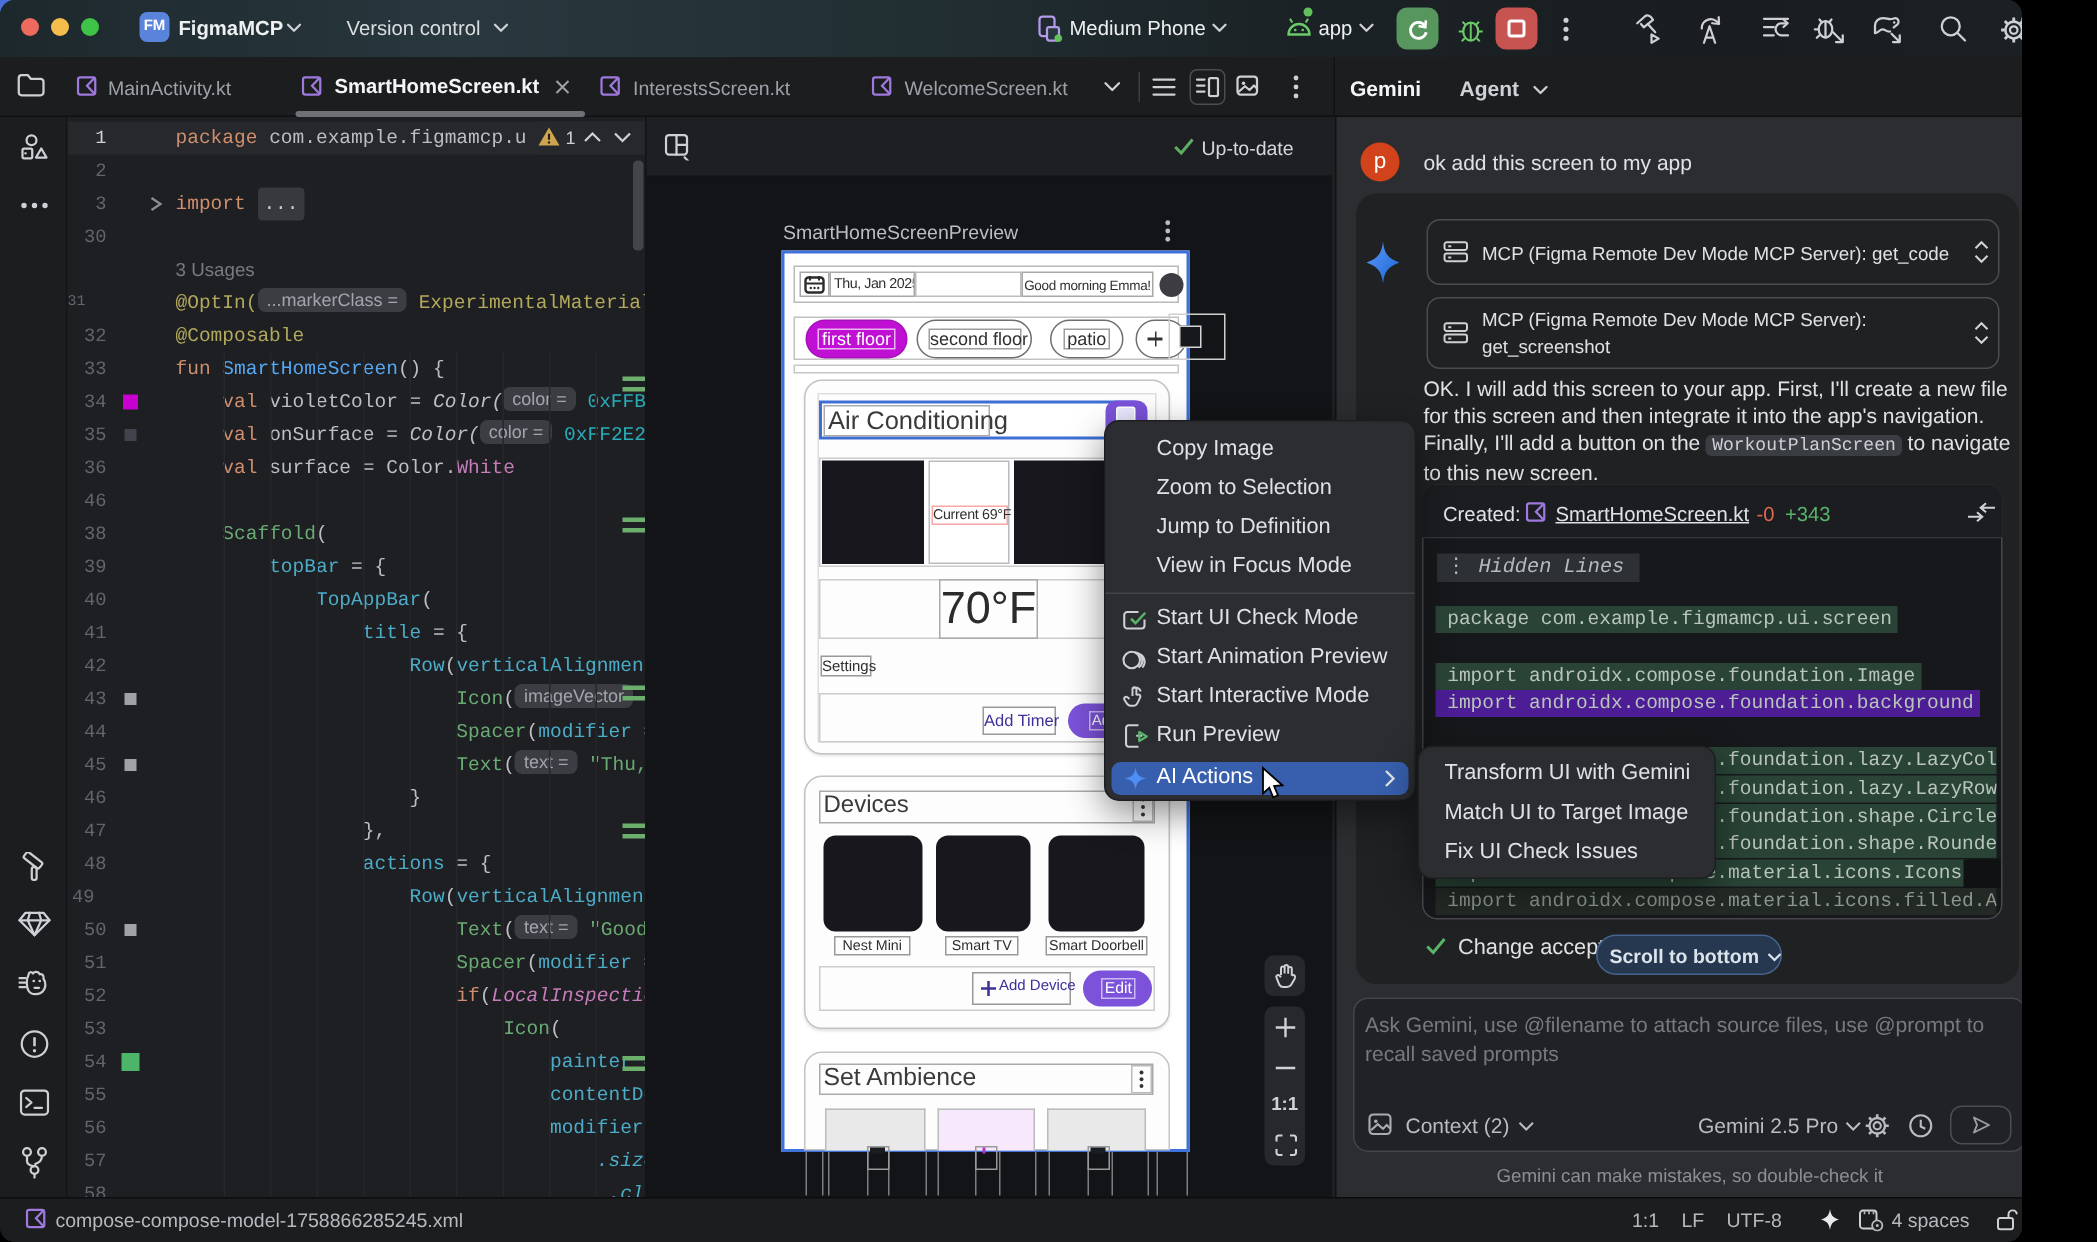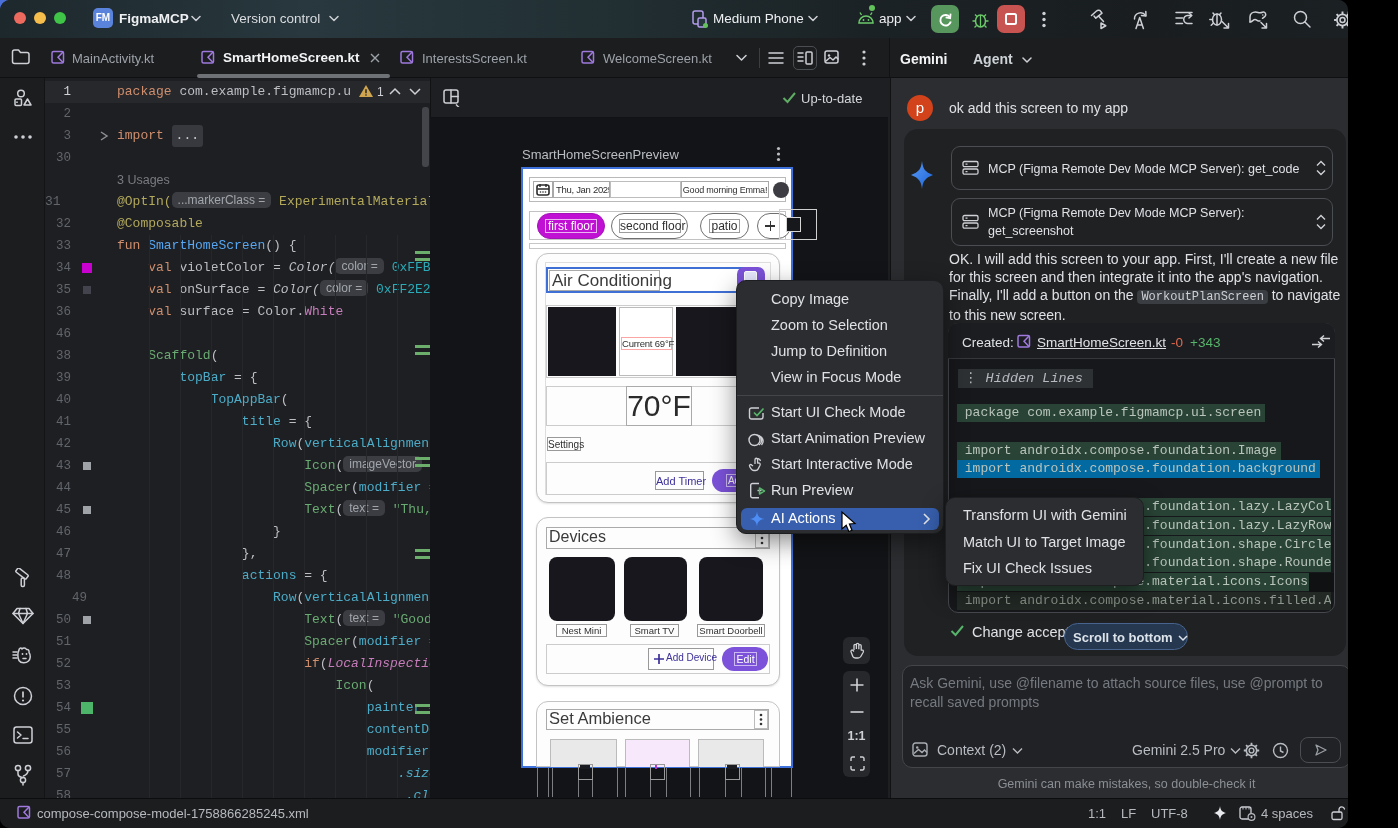--- a/index.html
+++ b/index.html
@@ -298,21 +298,21 @@
 
   <div id="editor" class="abs" style="left:45px;top:78px;width:385px;height:720px;background:#1e1f22;overflow:hidden;">
   <div class="abs" style="left:0;top:3px;width:385px;height:22px;background:#26282c;"></div>
   <div class="abs mono" style="left:0;top:3px;width:26px;height:22px;line-height:22px;font-size:12.5px;color:#d0d2d6;text-align:right;">1</div>
   <div class="abs mono" style="left:72px;top:3px;height:22px;line-height:22px;font-size:13px;white-space:pre;width:233px;overflow:hidden;"><span style="color:#cf8e6d;">package&nbsp;</span><span style="color:#bcbec4;">com.example.figmamcp.ui.screen</span></div>
   <div class="abs mono" style="left:0;top:25px;width:26px;height:22px;line-height:22px;font-size:12.5px;color:#61656c;text-align:right;">2</div>
   <div class="abs mono" style="left:0;top:47px;width:26px;height:22px;line-height:22px;font-size:12.5px;color:#61656c;text-align:right;">3</div>
   <div class="abs mono" style="left:72px;top:47px;height:22px;line-height:22px;font-size:13px;white-space:pre;"><span style="color:#cf8e6d;">import&nbsp;</span><span style="display:inline-block;background:#37393e;color:#c8cbd0;border-radius:3px;padding:0 4px;">...</span></div>
   <div class="abs mono" style="left:0;top:69px;width:26px;height:22px;line-height:22px;font-size:12.5px;color:#61656c;text-align:right;">30</div>
   <div class="abs mono" style="left:72px;top:91px;height:22px;line-height:22px;font-family:'Liberation Sans',sans-serif;font-size:12.5px;color:#787b81;">3 Usages</div>
-  <div class="abs mono" style="left:0;top:113px;width:26px;height:22px;line-height:22px;font-size:13px;color:#61656c;text-align:left;">31</div>
+  <div class="abs mono" style="left:0;top:113px;width:26px;height:22px;line-height:22px;font-size:10px;color:#61656c;text-align:left;">31</div>
   <div class="abs mono" style="left:72px;top:113px;height:22px;line-height:22px;font-size:13px;white-space:pre;"><span style="color:#b3a95c;">@OptIn(</span><span style="display:inline-block;background:#3b3d42;color:#a2a6ac;border-radius:5px;font-family:'Liberation Sans',sans-serif;font-size:12px;padding:0 6px;line-height:16px;vertical-align:1px;">...markerClass&nbsp;=</span><span style="color:#bcbec4;">&nbsp;</span><span style="color:#b3a95c;">ExperimentalMaterial3Api</span></div>
   <div class="abs mono" style="left:0;top:135px;width:26px;height:22px;line-height:22px;font-size:12.5px;color:#61656c;text-align:right;">32</div>
   <div class="abs mono" style="left:72px;top:135px;height:22px;line-height:22px;font-size:13px;white-space:pre;"><span style="color:#b3a95c;">@Composable</span></div>
   <div class="abs mono" style="left:0;top:157px;width:26px;height:22px;line-height:22px;font-size:12.5px;color:#61656c;text-align:right;">33</div>
   <div class="abs mono" style="left:72px;top:157px;height:22px;line-height:22px;font-size:13px;white-space:pre;"><span style="color:#cf8e6d;">fun&nbsp;</span><span style="color:#56a8f5;">SmartHomeScreen</span><span style="color:#bcbec4;">()&nbsp;{</span></div>
   <div class="abs mono" style="left:0;top:179px;width:26px;height:22px;line-height:22px;font-size:12.5px;color:#61656c;text-align:right;">34</div>
   <div class="abs mono" style="left:72px;top:179px;height:22px;line-height:22px;font-size:13px;white-space:pre;"><span style="color:#bcbec4;">&nbsp;&nbsp;&nbsp;&nbsp;</span><span style="color:#cf8e6d;">val&nbsp;</span><span style="color:#bcbec4;">violetColor&nbsp;=&nbsp;</span><span style="color:#bcbec4;font-style:italic;">Color(</span><span style="display:inline-block;background:#3b3d42;color:#a2a6ac;border-radius:5px;font-family:'Liberation Sans',sans-serif;font-size:12px;padding:0 6px;line-height:16px;vertical-align:1px;">color&nbsp;=</span><span style="color:#bcbec4;">&nbsp;</span><span style="color:#29abb8;">0xFFB00FFB6</span></div>
   <div class="abs mono" style="left:0;top:201px;width:26px;height:22px;line-height:22px;font-size:12.5px;color:#61656c;text-align:right;">35</div>
   <div class="abs mono" style="left:72px;top:201px;height:22px;line-height:22px;font-size:13px;white-space:pre;"><span style="color:#bcbec4;">&nbsp;&nbsp;&nbsp;&nbsp;</span><span style="color:#cf8e6d;">val&nbsp;</span><span style="color:#bcbec4;">onSurface&nbsp;=&nbsp;</span><span style="color:#bcbec4;font-style:italic;">Color(</span><span style="display:inline-block;background:#3b3d42;color:#a2a6ac;border-radius:5px;font-family:'Liberation Sans',sans-serif;font-size:12px;padding:0 6px;line-height:16px;vertical-align:1px;">color&nbsp;=</span><span style="color:#bcbec4;">&nbsp;</span><span style="color:#29abb8;">0xFF2E2E3A</span></div>
   <div class="abs mono" style="left:0;top:223px;width:26px;height:22px;line-height:22px;font-size:12.5px;color:#61656c;text-align:right;">36</div>
@@ -333,21 +333,21 @@
   <div class="abs mono" style="left:0;top:399px;width:26px;height:22px;line-height:22px;font-size:12.5px;color:#61656c;text-align:right;">44</div>
   <div class="abs mono" style="left:72px;top:399px;height:22px;line-height:22px;font-size:13px;white-space:pre;"><span style="color:#bcbec4;">&nbsp;&nbsp;&nbsp;&nbsp;&nbsp;&nbsp;&nbsp;&nbsp;&nbsp;&nbsp;&nbsp;&nbsp;&nbsp;&nbsp;&nbsp;&nbsp;&nbsp;&nbsp;&nbsp;&nbsp;&nbsp;&nbsp;&nbsp;&nbsp;</span><span style="color:#6aab73;">Spacer</span><span style="color:#bcbec4;">(</span><span style="color:#4cacc8;">modifier</span><span style="color:#bcbec4;">&nbsp;=</span></div>
   <div class="abs mono" style="left:0;top:421px;width:26px;height:22px;line-height:22px;font-size:12.5px;color:#61656c;text-align:right;">45</div>
   <div class="abs mono" style="left:72px;top:421px;height:22px;line-height:22px;font-size:13px;white-space:pre;"><span style="color:#bcbec4;">&nbsp;&nbsp;&nbsp;&nbsp;&nbsp;&nbsp;&nbsp;&nbsp;&nbsp;&nbsp;&nbsp;&nbsp;&nbsp;&nbsp;&nbsp;&nbsp;&nbsp;&nbsp;&nbsp;&nbsp;&nbsp;&nbsp;&nbsp;&nbsp;</span><span style="color:#6aab73;">Text</span><span style="color:#bcbec4;">(</span><span style="display:inline-block;background:#3b3d42;color:#a2a6ac;border-radius:5px;font-family:'Liberation Sans',sans-serif;font-size:12px;padding:0 6px;line-height:16px;vertical-align:1px;">text&nbsp;=</span><span style="color:#bcbec4;">&nbsp;</span><span style="color:#6aab73;">"Thu,&nbsp;Ja</span></div>
   <div class="abs mono" style="left:0;top:443px;width:26px;height:22px;line-height:22px;font-size:12.5px;color:#61656c;text-align:right;">46</div>
   <div class="abs mono" style="left:72px;top:443px;height:22px;line-height:22px;font-size:13px;white-space:pre;"><span style="color:#bcbec4;">&nbsp;&nbsp;&nbsp;&nbsp;&nbsp;&nbsp;&nbsp;&nbsp;&nbsp;&nbsp;&nbsp;&nbsp;&nbsp;&nbsp;&nbsp;&nbsp;&nbsp;&nbsp;&nbsp;&nbsp;</span><span style="color:#bcbec4;">}</span></div>
   <div class="abs mono" style="left:0;top:465px;width:26px;height:22px;line-height:22px;font-size:12.5px;color:#61656c;text-align:right;">47</div>
   <div class="abs mono" style="left:72px;top:465px;height:22px;line-height:22px;font-size:13px;white-space:pre;"><span style="color:#bcbec4;">&nbsp;&nbsp;&nbsp;&nbsp;&nbsp;&nbsp;&nbsp;&nbsp;&nbsp;&nbsp;&nbsp;&nbsp;&nbsp;&nbsp;&nbsp;&nbsp;</span><span style="color:#bcbec4;">},</span></div>
   <div class="abs mono" style="left:0;top:487px;width:26px;height:22px;line-height:22px;font-size:12.5px;color:#61656c;text-align:right;">48</div>
   <div class="abs mono" style="left:72px;top:487px;height:22px;line-height:22px;font-size:13px;white-space:pre;"><span style="color:#bcbec4;">&nbsp;&nbsp;&nbsp;&nbsp;&nbsp;&nbsp;&nbsp;&nbsp;&nbsp;&nbsp;&nbsp;&nbsp;&nbsp;&nbsp;&nbsp;&nbsp;</span><span style="color:#4cacc8;">actions</span><span style="color:#bcbec4;">&nbsp;=&nbsp;{</span></div>
-  <div class="abs mono" style="left:16px;top:509px;width:26px;height:22px;line-height:22px;font-size:12.5px;color:#61656c;text-align:right;">49</div>
+  <div class="abs mono" style="left:3px;top:509px;width:26px;height:22px;line-height:22px;font-size:12.5px;color:#61656c;">49</div>
   <div class="abs mono" style="left:72px;top:509px;height:22px;line-height:22px;font-size:13px;white-space:pre;"><span style="color:#bcbec4;">&nbsp;&nbsp;&nbsp;&nbsp;&nbsp;&nbsp;&nbsp;&nbsp;&nbsp;&nbsp;&nbsp;&nbsp;&nbsp;&nbsp;&nbsp;&nbsp;&nbsp;&nbsp;&nbsp;&nbsp;</span><span style="color:#4cacc8;">Row</span><span style="color:#bcbec4;">(</span><span style="color:#4cacc8;">verticalAlignment</span></div>
   <div class="abs mono" style="left:0;top:531px;width:26px;height:22px;line-height:22px;font-size:12.5px;color:#61656c;text-align:right;">50</div>
   <div class="abs mono" style="left:72px;top:531px;height:22px;line-height:22px;font-size:13px;white-space:pre;"><span style="color:#bcbec4;">&nbsp;&nbsp;&nbsp;&nbsp;&nbsp;&nbsp;&nbsp;&nbsp;&nbsp;&nbsp;&nbsp;&nbsp;&nbsp;&nbsp;&nbsp;&nbsp;&nbsp;&nbsp;&nbsp;&nbsp;&nbsp;&nbsp;&nbsp;&nbsp;</span><span style="color:#6aab73;">Text</span><span style="color:#bcbec4;">(</span><span style="display:inline-block;background:#3b3d42;color:#a2a6ac;border-radius:5px;font-family:'Liberation Sans',sans-serif;font-size:12px;padding:0 6px;line-height:16px;vertical-align:1px;">text&nbsp;=</span><span style="color:#bcbec4;">&nbsp;</span><span style="color:#6aab73;">"Good&nbsp;m</span></div>
   <div class="abs mono" style="left:0;top:553px;width:26px;height:22px;line-height:22px;font-size:12.5px;color:#61656c;text-align:right;">51</div>
   <div class="abs mono" style="left:72px;top:553px;height:22px;line-height:22px;font-size:13px;white-space:pre;"><span style="color:#bcbec4;">&nbsp;&nbsp;&nbsp;&nbsp;&nbsp;&nbsp;&nbsp;&nbsp;&nbsp;&nbsp;&nbsp;&nbsp;&nbsp;&nbsp;&nbsp;&nbsp;&nbsp;&nbsp;&nbsp;&nbsp;&nbsp;&nbsp;&nbsp;&nbsp;</span><span style="color:#6aab73;">Spacer</span><span style="color:#bcbec4;">(</span><span style="color:#4cacc8;">modifier</span><span style="color:#bcbec4;">&nbsp;=</span></div>
   <div class="abs mono" style="left:0;top:575px;width:26px;height:22px;line-height:22px;font-size:12.5px;color:#61656c;text-align:right;">52</div>
   <div class="abs mono" style="left:72px;top:575px;height:22px;line-height:22px;font-size:13px;white-space:pre;"><span style="color:#bcbec4;">&nbsp;&nbsp;&nbsp;&nbsp;&nbsp;&nbsp;&nbsp;&nbsp;&nbsp;&nbsp;&nbsp;&nbsp;&nbsp;&nbsp;&nbsp;&nbsp;&nbsp;&nbsp;&nbsp;&nbsp;&nbsp;&nbsp;&nbsp;&nbsp;</span><span style="color:#cf8e6d;">if</span><span style="color:#bcbec4;">(</span><span style="color:#c77dbb;font-style:italic;">LocalInspectionMode</span></div>
   <div class="abs mono" style="left:0;top:597px;width:26px;height:22px;line-height:22px;font-size:12.5px;color:#61656c;text-align:right;">53</div>
   <div class="abs mono" style="left:72px;top:597px;height:22px;line-height:22px;font-size:13px;white-space:pre;"><span style="color:#bcbec4;">&nbsp;&nbsp;&nbsp;&nbsp;&nbsp;&nbsp;&nbsp;&nbsp;&nbsp;&nbsp;&nbsp;&nbsp;&nbsp;&nbsp;&nbsp;&nbsp;&nbsp;&nbsp;&nbsp;&nbsp;&nbsp;&nbsp;&nbsp;&nbsp;&nbsp;&nbsp;&nbsp;&nbsp;</span><span style="color:#6aab73;">Icon</span><span style="color:#bcbec4;">(</span></div>
   <div class="abs mono" style="left:0;top:619px;width:26px;height:22px;line-height:22px;font-size:12.5px;color:#61656c;text-align:right;">54</div>
@@ -625,21 +625,21 @@
 
   <div class="abs" style="left:420px;top:256px;">
         <svg width="20" height="15">
 <path d="M1 10.5 H10 M7 7.5 L10.5 10.5 L7 13.5" fill="none" stroke="#cfd1d5" stroke-width="1.4"></path>
 <path d="M19 4.5 H10 M13 1.5 L9.5 4.5 L13 7.5" fill="none" stroke="#cfd1d5" stroke-width="1.4"></path>
         </svg>
       </div>
   <div class="abs mono" style="left:67px;top:291px;height:19px;line-height:19px;background:#2e3134;color:#b6bac0;font-size:13.5px;font-style:italic;padding:0 10px 0 6px;white-space:pre;"><span style="font-style:normal;">⋮ </span>Hidden Lines</div>
   <div class="abs mono" style="left:66px;top:326.0px;width:308px;height:18px;line-height:18px;background:#294436;color:#b9c4bb;font-size:13px;white-space:pre;overflow:hidden;"> package com.example.figmamcp.ui.screen</div>
   <div class="abs mono" style="left:66px;top:363.6px;width:324px;height:18px;line-height:18px;background:#294436;color:#b9c4bb;font-size:13px;white-space:pre;overflow:hidden;"> import androidx.compose.foundation.Image</div>
-  <div class="abs mono" style="left:66px;top:382.4px;width:363px;height:18px;line-height:18px;background:#0369a1;color:#b9c4bb;font-size:13px;white-space:pre;overflow:hidden;"> import androidx.compose.foundation.background</div>
+  <div class="abs mono" style="left:66px;top:382.4px;width:363px;height:18px;line-height:18px;background:#4c1d95;color:#b9c4bb;font-size:13px;white-space:pre;overflow:hidden;"> import androidx.compose.foundation.background</div>
   <div class="abs mono" style="left:66px;top:420.0px;width:374px;height:18px;line-height:18px;background:#294436;color:#b9c4bb;font-size:13px;white-space:pre;overflow:hidden;"> import androidx.compose.foundation.lazy.LazyColumn</div>
   <div class="abs mono" style="left:66px;top:438.8px;width:374px;height:18px;line-height:18px;background:#294436;color:#b9c4bb;font-size:13px;white-space:pre;overflow:hidden;"> import androidx.compose.foundation.lazy.LazyRow</div>
   <div class="abs mono" style="left:66px;top:457.6px;width:374px;height:18px;line-height:18px;background:#294436;color:#b9c4bb;font-size:13px;white-space:pre;overflow:hidden;"> import androidx.compose.foundation.shape.CircleShape</div>
   <div class="abs mono" style="left:66px;top:476.4px;width:374px;height:18px;line-height:18px;background:#294436;color:#b9c4bb;font-size:13px;white-space:pre;overflow:hidden;"> import androidx.compose.foundation.shape.RoundedCornerShape</div>
   <div class="abs mono" style="left:66px;top:495.2px;width:355px;height:18px;line-height:18px;background:#294436;color:#b9c4bb;font-size:13px;white-space:pre;overflow:hidden;"> import androidx.compose.material.icons.Icons</div>
   <div class="abs mono" style="left:66px;top:514.0px;width:374px;height:18px;line-height:18px;background:#232a26;color:#8d968e;font-size:13px;white-space:pre;overflow:hidden;"> import androidx.compose.material.icons.filled.Add</div>
   <div class="abs" style="left:418px;top:495px;width:25px;height:19px;background:#101113;"></div>
   <div class="abs" style="left:59px;top:546px;">
         <svg width="15" height="13">
           <path d="M1.5 7 L5.5 11 L13 2" stroke="#57b46a" stroke-width="2" fill="none"></path>

